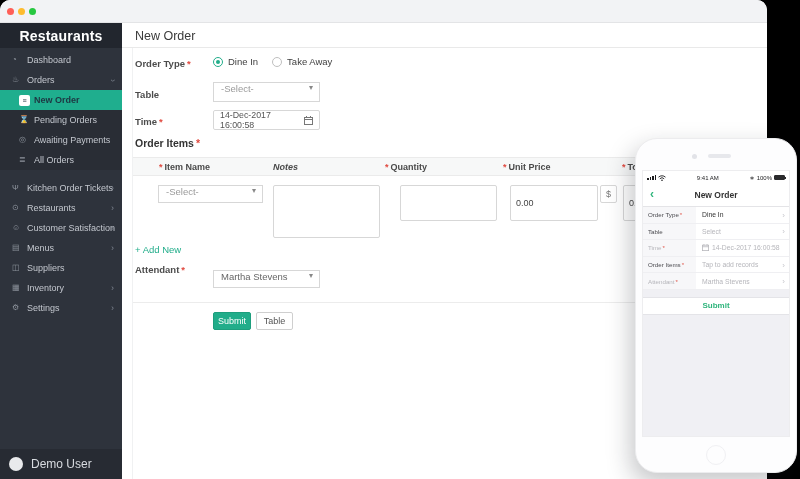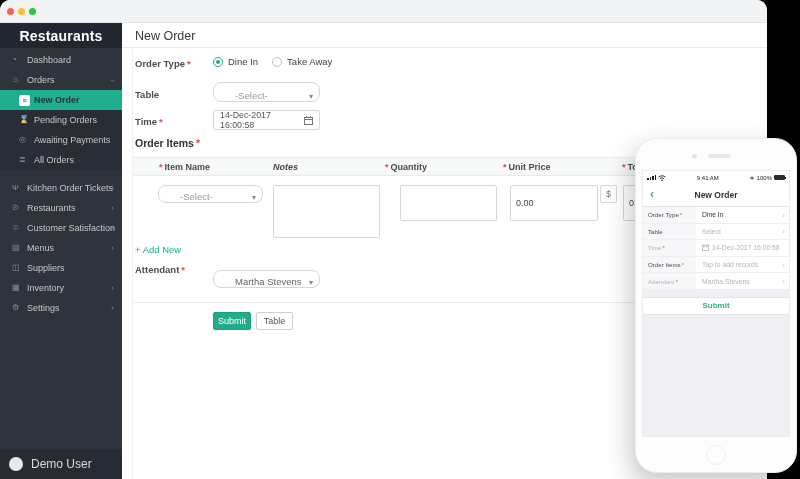--- a/index.html
+++ b/index.html
@@ -50,23 +50,23 @@
   .req { color:#e0483e; margin-left:2px; font-weight:bold; }
 
   .radio-group { position:absolute; left:91px; top:33px; display:flex; gap:14px; align-items:center; }
   .radio { display:flex; align-items:center; gap:5px; cursor:pointer; }
   .rdot { width:10px; height:10px; border-radius:50%; border:1px solid #bfbfbf; background:#fff;
           display:flex; align-items:center; justify-content:center; }
   .radio.sel .rdot { border-color:#21ad8a; }
   .radio.sel .rdot::after { content:""; width:4px; height:4px; border-radius:50%; background:#21ad8a; }
   .radio span.rlbl { font-size:9.5px; color:#3f3f3f; }
 
-  .select { position:absolute; width:107px; height:20px; border:1px solid #d7d7d7; border-radius:8px;
-            background:#fff; font-size:9.5px; color:#9a9a9a; display:flex; align-items:flex-end;
-            padding:0 16px 0 21px; cursor:pointer; }
+  .select { position:absolute; width:107px; height:20px; border:1px solid #d7d7d7; border-radius:0;
+            background:#fff; font-size:9.5px; color:#9a9a9a; display:flex; align-items:flex-start;
+            padding:0 16px 0 7px; cursor:pointer; }
   .select .chev { position:absolute; right:6px; font-size:8px; color:#888; }
   .select.filled { color:#666; }
 
   .dateinput { position:absolute; left:91px; top:87px; width:107px; height:20px; border:1px solid #d7d7d7;
                border-radius:2px; background:#fff; display:flex; align-items:center; padding:0 6px;
                cursor:text; }
   .dateinput span.val { font-size:8.8px; color:#555; flex:1; }
 
   .sec-title { position:absolute; left:13px; top:114px; font-size:10.5px; font-weight:bold; color:#333; }
 

